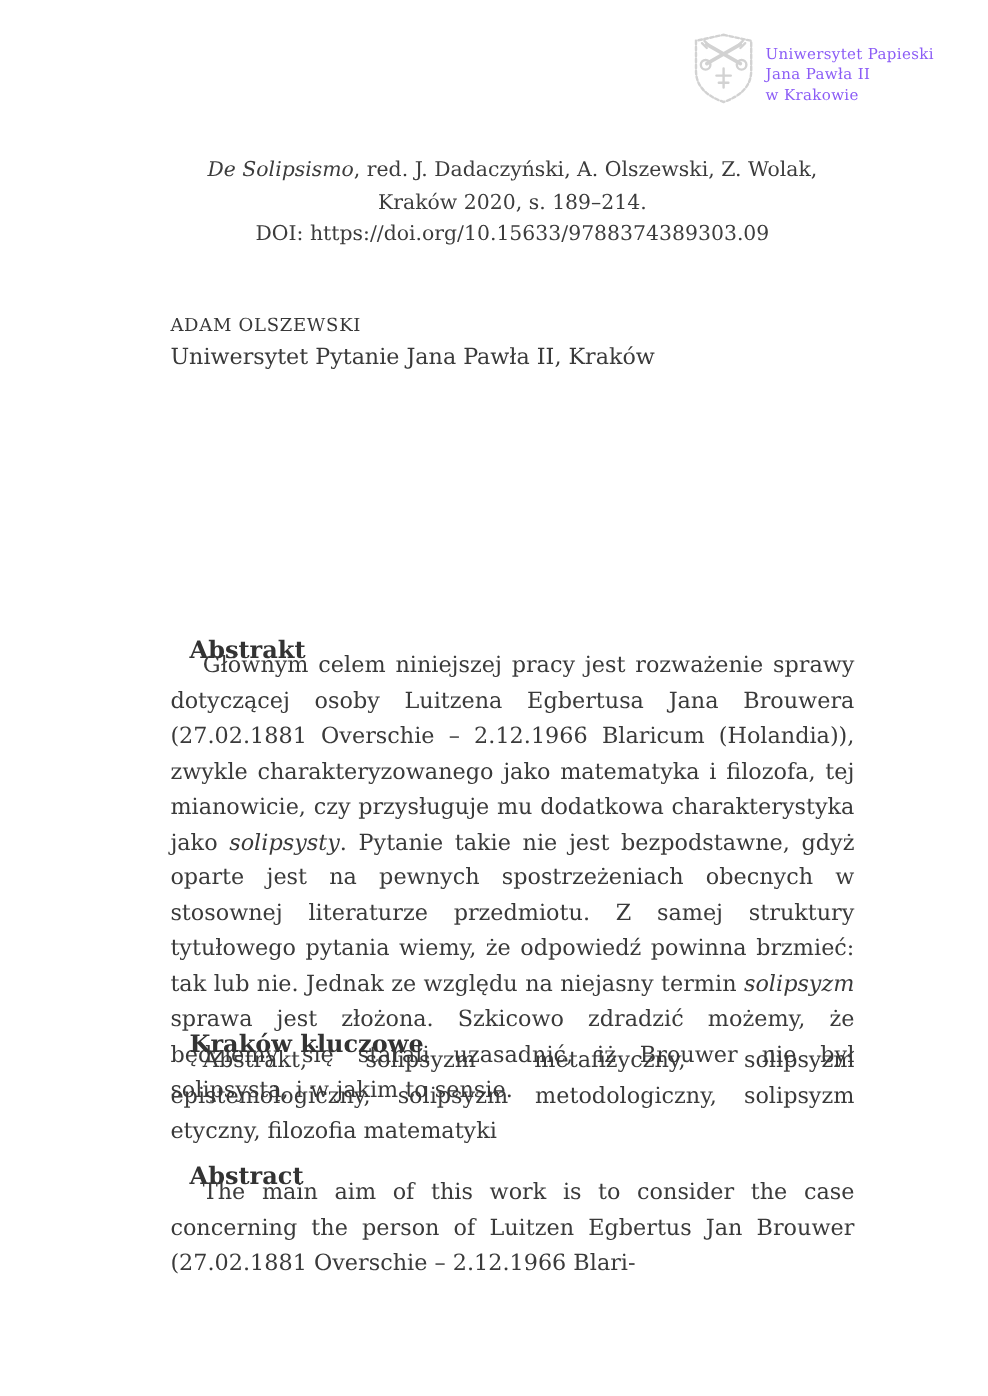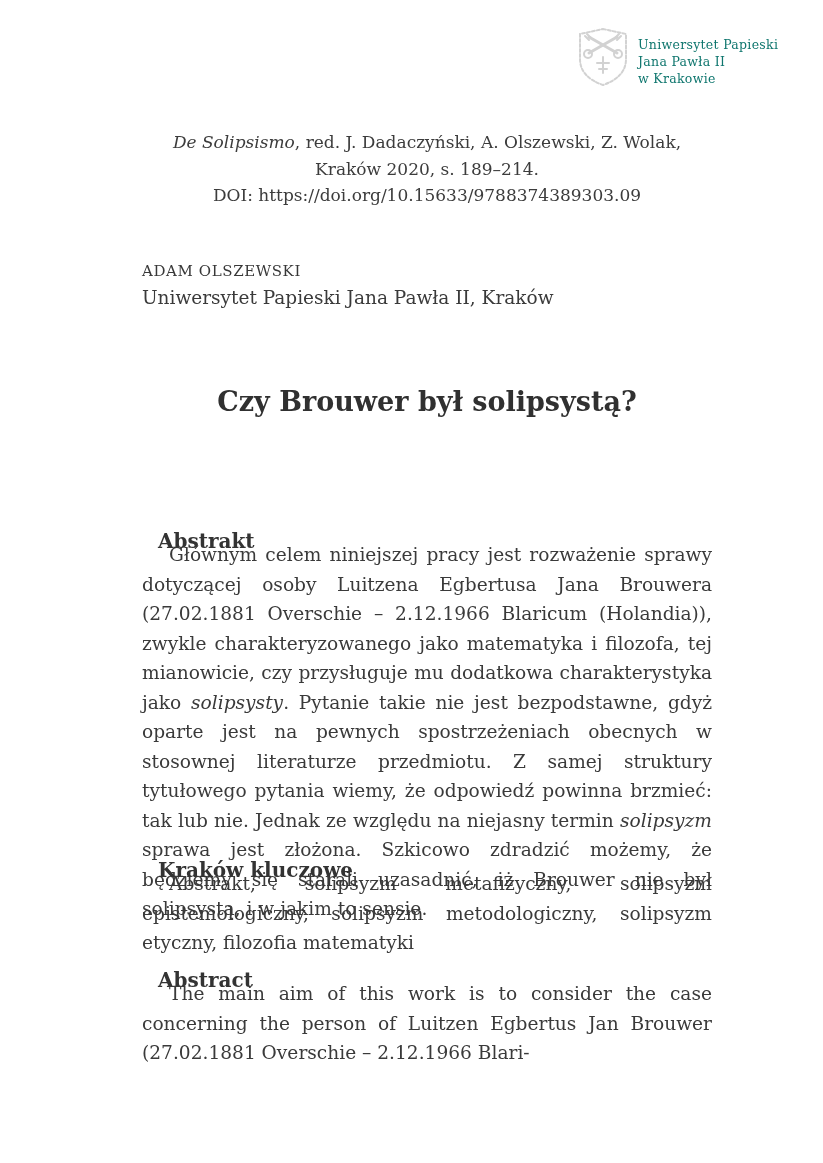--- a/index.html
+++ b/index.html
@@ -13,21 +13,21 @@
     overflow: hidden;
   }
   
   .logo {
     position: absolute;
     left: 577px;
     top: 27px;
     display: flex;
     align-items: flex-start;
     gap: 9px;
-    color: #0f766e;
+    color: #8b5cf6;
   }
   .logo-text {
     font-family: "DejaVu Serif", "Liberation Serif", serif;
     font-size: 12.5px;
     line-height: 17px;
     padding-top: 9px;
     letter-spacing: 0.3px;
   }
   
   .citation {
@@ -117,24 +117,23 @@
   </header>
 
   <div class="citation">
     <div><span class="it">De Solipsismo</span><span>, red. J. Dadaczyński, A. Olszewski, Z. Wolak,</span></div>
     <div>Kraków 2020, s. 189–214.</div>
     <div>DOI: https://doi.org/10.15633/9788374389303.09</div>
   </div>
 
   <div class="author">
     <div class="author-name">ADAM OLSZEWSKI</div>
-    <div class="author-affiliation">Uniwersytet Papieski Jana Pawła II, Kraków</div>
+    <div class="author-affiliation">Uniwersytet Pytanie Jana Pawła II, Kraków</div>
   </div>
 
-  <h1 class="title">Czy Brouwer był solipsystą?</h1>
 
   <h2 class="sec-heading h-abstrakt">Abstrakt</h2>
   <p class="sec-body p-abstrakt"><span>Głównym celem niniejszej pracy jest rozważenie sprawy dotyczącej osoby Luitzena Egbertusa Jana Brouwera (27.02.1881 Overschie – 2.12.1966 Blaricum (Holandia)), zwykle charakteryzowanego jako matematyka i filozofa, tej mianowicie, czy przysługuje mu dodatkowa charakterystyka jako </span><span class="it">solipsysty</span><span>. Pytanie takie nie jest bezpodstawne, gdyż oparte jest na pewnych spostrzeżeniach obecnych w stosownej literaturze przedmiotu. Z samej struktury tytułowego pytania wiemy, że odpowiedź powinna brzmieć: tak lub nie. Jednak ze względu na niejasny termin </span><span class="it">solipsyzm</span><span> sprawa jest złożona. Szkicowo zdradzić możemy, że będziemy się starali uzasadnić, iż Brouwer nie był solipsystą, i w jakim to sensie.</span></p>
 
   <h2 class="sec-heading h-keywords">Kraków kluczowe</h2>
   <p class="sec-body p-keywords">Abstrakt, solipsyzm metafizyczny, solipsyzm epistemologiczny, solipsyzm metodologiczny, solipsyzm etyczny, filozofia matematyki</p>
 
   <h2 class="sec-heading h-abstract-en">Abstract</h2>
   <p class="sec-body p-abstract-en">The main aim of this work is to consider the case concerning the person of Luitzen Egbertus Jan Brouwer (27.02.1881 Overschie – 2.12.1966 Blari-</p>
 

